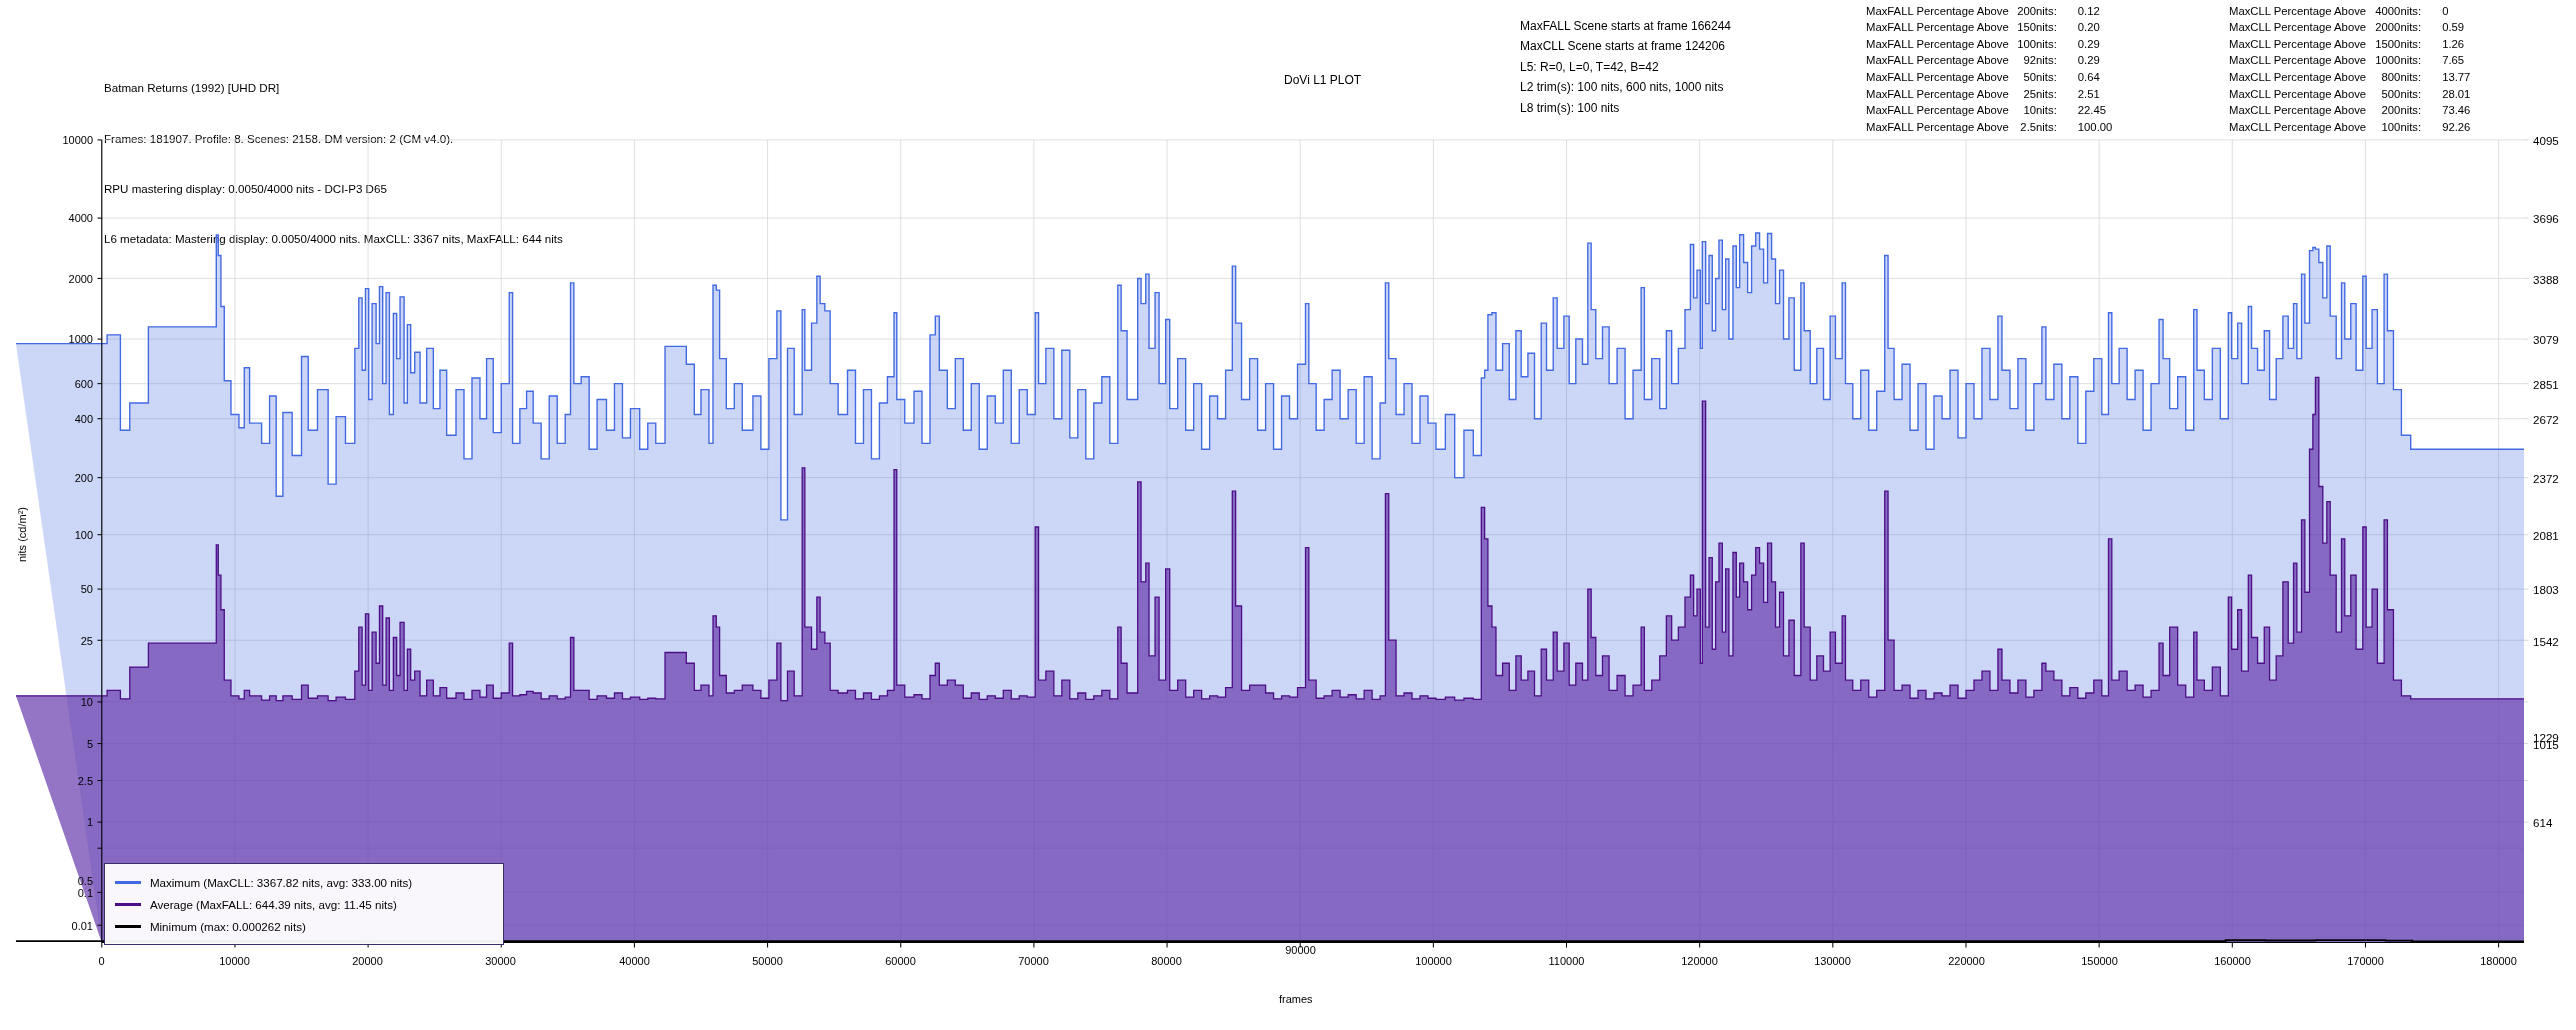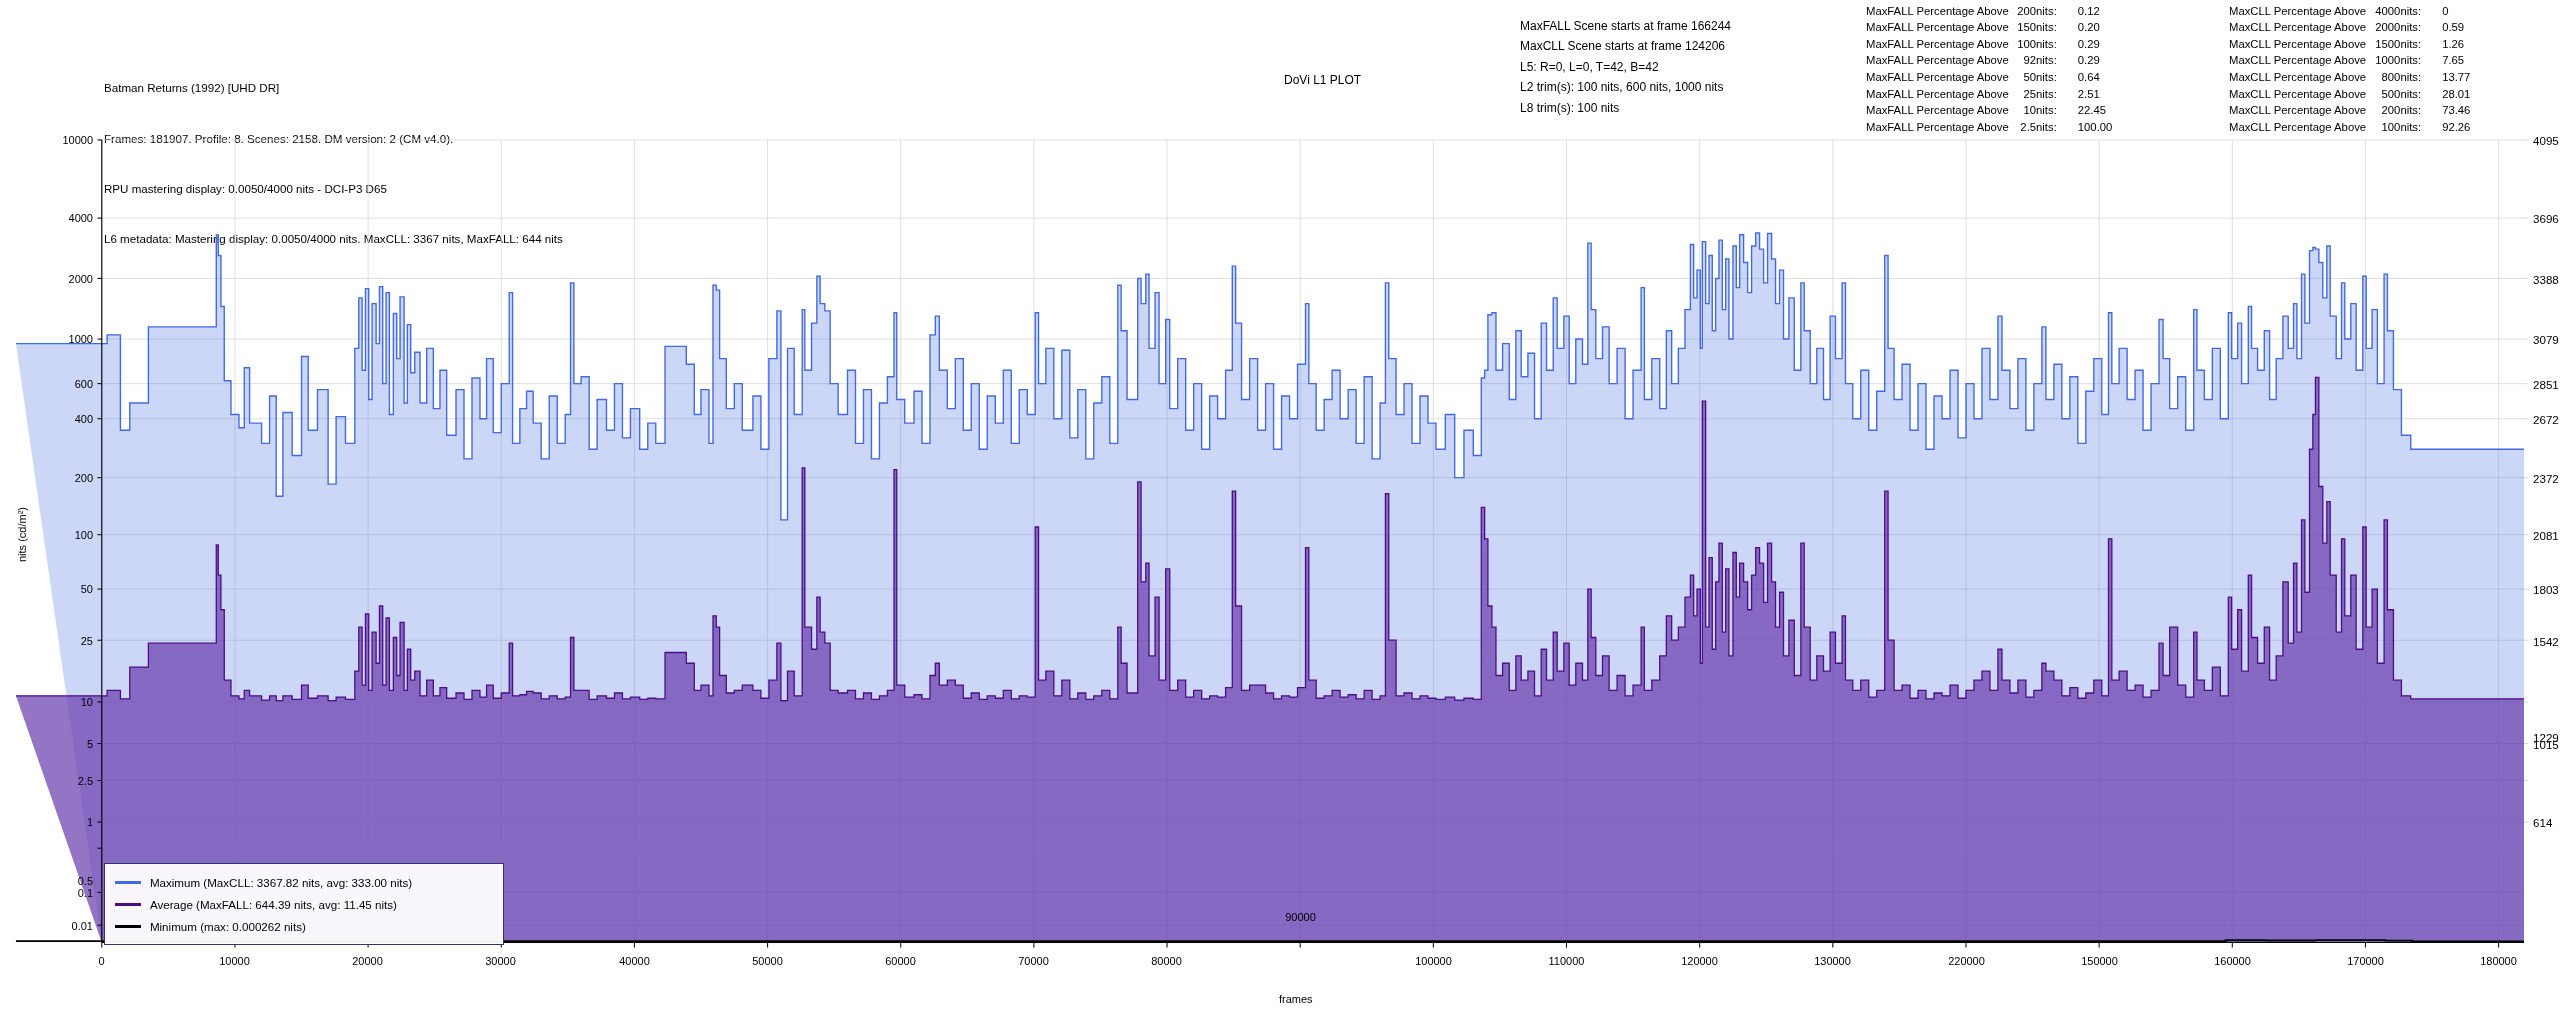--- a/index.html
+++ b/index.html
@@ -194,21 +194,21 @@
     <div class="ytl" style="left: 31px; top: 926px;">0.01</div>
     <div class="xtl" style="left: 63px; top: 955px;">0</div>
     <div class="xtl" style="left: 196px; top: 955px;">10000</div>
     <div class="xtl" style="left: 329px; top: 955px;">20000</div>
     <div class="xtl" style="left: 462px; top: 955px;">30000</div>
     <div class="xtl" style="left: 596px; top: 955px;">40000</div>
     <div class="xtl" style="left: 729px; top: 955px;">50000</div>
     <div class="xtl" style="left: 862px; top: 955px;">60000</div>
     <div class="xtl" style="left: 995px; top: 955px; text-align: center;">70000</div>
     <div class="xtl" style="left: 1128px; top: 955px;">80000</div>
-    <div class="xtl" style="left: 1262px; top: 911px;">90000</div>
+    <div class="xtl" style="left: 1262px; top: 944px;">90000</div>
     <div class="xtl" style="left: 1395px; top: 955px;">100000</div>
     <div class="xtl" style="left: 1528px; top: 955px;">110000</div>
     <div class="xtl" style="left: 1661px; top: 955px;">120000</div>
     <div class="xtl" style="left: 1794px; top: 955px;">130000</div>
     <div class="xtl" style="left: 1928px; top: 955px;">220000</div>
     <div class="xtl" style="left: 2061px; top: 955px;">150000</div>
     <div class="xtl" style="left: 2194px; top: 955px;">160000</div>
     <div class="xtl" style="left: 2327px; top: 955px;">170000</div>
     <div class="xtl" style="left: 2460px; top: 955px;">180000</div>
   </div>

